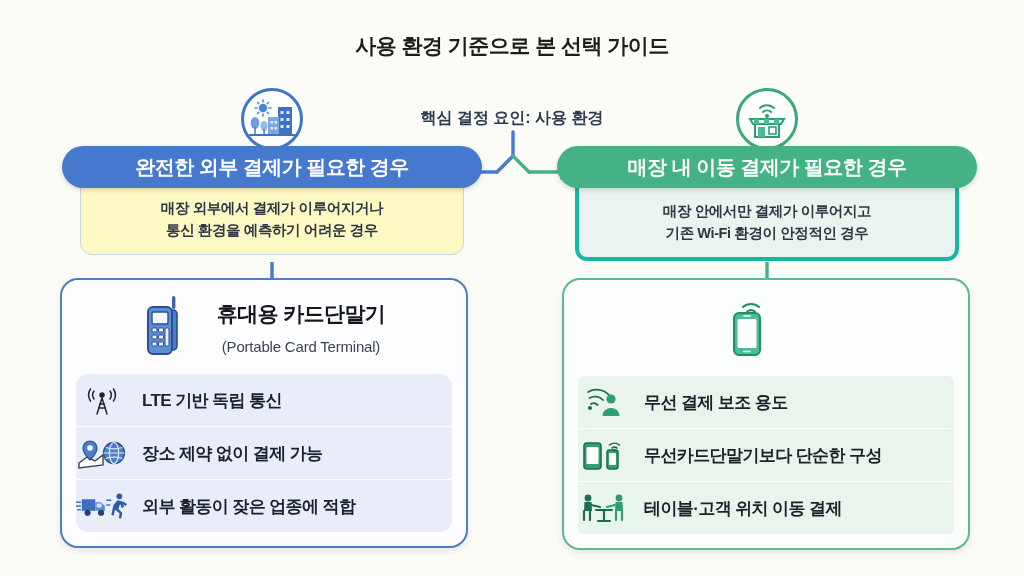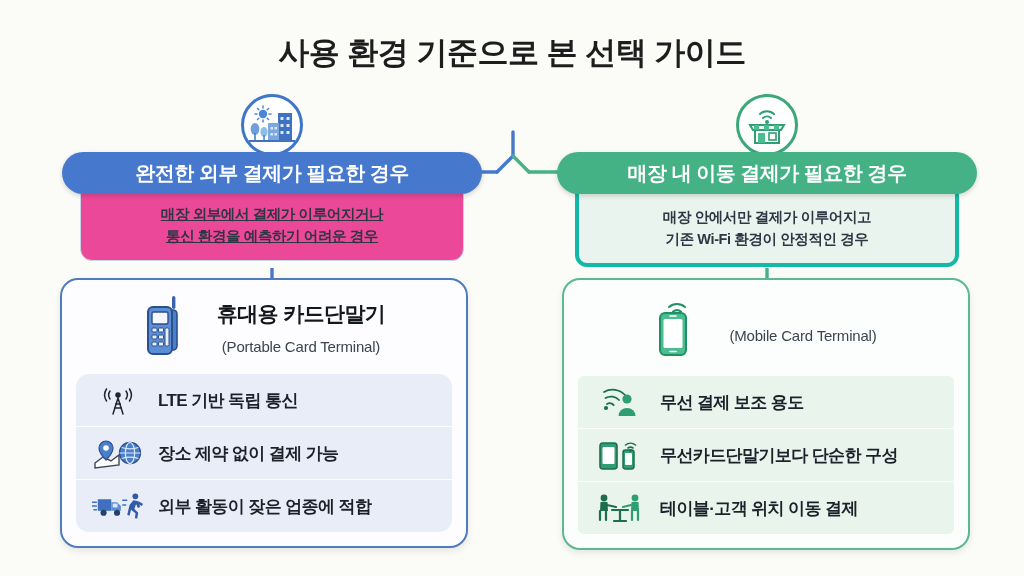--- a/index.html
+++ b/index.html
@@ -8,36 +8,36 @@
     background: #fbfbf8;
     font-family: "Liberation Sans", "DejaVu Sans", sans-serif;
     overflow: hidden;
   }
   #stage { position: relative; width: 1024px; height: 576px; }
 
   
   .title {
     position: absolute; top: 32px; left: 0; width: 1024px;
     text-align: center;
-    font-size: 31px; font-weight: bold; color: #1d1d1d;
+    font-size: 21px; font-weight: bold; color: #1d1d1d;
     letter-spacing: -0.5px;
   }
 
   
   .factor-label {
     position: absolute; top: 108px; left: 362px; width: 300px;
     text-align: center;
     font-size: 16px; font-weight: bold; color: #2f3b4e;
   }
 
   
   .y-connector { position: absolute; left: 440px; top: 130px; }
 
   
-  .branch { position: absolute; top: 152px; }
+  .branch { position: absolute; top: 146px; }
   .branch.left  { left: 62px;  width: 420px; }
   .branch.right { left: 557px; width: 420px; }
 
   
   .badge {
     position: absolute; top: -58px; left: 50%;
     transform: translateX(-50%);
     width: 62px; height: 62px; border-radius: 50%;
     display: flex; align-items: center; justify-content: center;
     background: #ffffff;
@@ -59,21 +59,21 @@
 
   
   .desc {
     position: relative; margin: -14px 18px 0 18px;
     padding: 22px 10px 12px;
     border-radius: 12px;
     text-align: center; font-size: 14.5px; font-weight: bold;
     line-height: 1.55; color: #2d3642;
     letter-spacing: -0.4px;
   }
-  .desc.blue  { background: #ec4899; border: 1px solid #c8d6e8; text-decoration: underline; }
+  .desc.blue  { background: #fef9c3; border: 1px solid #c8d6e8; }
   .desc.green { background: #e9f4ee; border: 4px solid #14b8a6; }
 
   
   .down-arrow { position: absolute; left: 50%; transform: translateX(-50%); top: 116px; }
 
   
   .card {
     position: absolute; top: 278px;
     width: 408px; border-radius: 18px;
     box-shadow: 0 3px 7px rgba(0,0,0,0.09);
@@ -95,39 +95,40 @@
   }
 
   .features {
     margin: 2px 14px 14px; border-radius: 13px; overflow: hidden;
   }
   .features.blue  { background: #e8edf7; }
   .features.green { background: #e8f4ec; border-radius: 6px; }
 
   .feature {
     display: flex; align-items: center; gap: 14px;
-    padding: 9px 12px 9px 16px; min-height: 48px;
+    padding: 9px 12px 9px 0; min-height: 48px;
   }
   .feature + .feature { border-top: 1px solid rgba(255,255,255,0.85); }
   .feature-icon {
     width: 52px; min-width: 52px; height: 34px;
     display: flex; align-items: center; justify-content: center;
   }
   .feature-text {
     font-size: 17px; font-weight: bold; color: #1b2129;
     letter-spacing: -0.6px;
   }
 </style>
 </head>
 <body>
 
 <div id="stage">
 
   <div class="title">사용 환경 기준으로 본 선택 가이드</div>
 
+  <div class="factor-label">핵심 결정 요인: 사용 환경</div>
 
   <svg class="y-connector" width="146" height="62" viewBox="0 0 146 62">
     <path d="M73 2 L73 26 L57 42" stroke="#4679cd" stroke-width="3.4" fill="none" stroke-linecap="round"></path>
     <path d="M57 42 L22 42" stroke="#4679cd" stroke-width="3.4" fill="none" stroke-linecap="round"></path>
     <path d="M12 42 L26 34 L26 50 Z" fill="#4679cd"></path>
     <path d="M73 26 L89 42" stroke="#45b286" stroke-width="3.4" fill="none" stroke-linecap="round"></path>
     <path d="M89 42 L124 42" stroke="#45b286" stroke-width="3.4" fill="none" stroke-linecap="round"></path>
     <path d="M134 42 L120 34 L120 50 Z" fill="#45b286"></path>
   </svg>
 
@@ -314,21 +315,20 @@
             <path d="M18 15.5 a7 7 0 0 1 8 0"></path>
           </g>
           <circle cx="22" cy="19.5" r="1.9" fill="#1f8f64"></circle>
           <rect x="5" y="17" width="26" height="42" rx="5" fill="#4cbd91" stroke="#1f8f64" stroke-width="2"></rect>
           <rect x="8.5" y="23" width="19" height="29" rx="1.6" fill="#ffffff"></rect>
           <line x1="15" y1="20" x2="21" y2="20" stroke="#ffffff" stroke-width="1.6" stroke-linecap="round"></line>
           <line x1="15" y1="55.5" x2="21" y2="55.5" stroke="#ffffff" stroke-width="1.6" stroke-linecap="round"></line>
         </svg>
       </span>
       <div class="card-titles">
-        <div class="card-title-en">(Mobile Card Terminal)</div>
       </div>
     </div>
 
     <div class="features green">
       <div class="feature">
         <span class="feature-icon">
           <svg width="40" height="32" viewBox="0 0 40 32">
             <g fill="none" stroke="#1d6e50" stroke-width="1.8" stroke-linecap="round">
               <path d="M4 6 a17 17 0 0 1 21 3"></path>
               <path d="M5.5 12 a11 11 0 0 1 13.5 2"></path>

